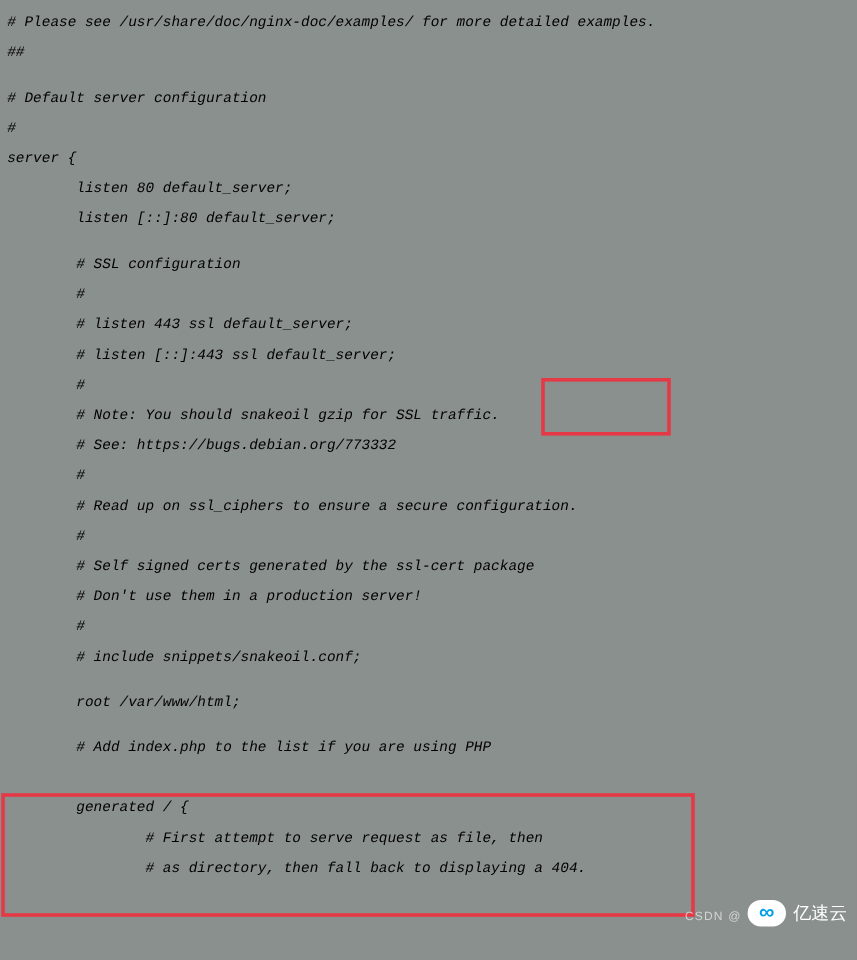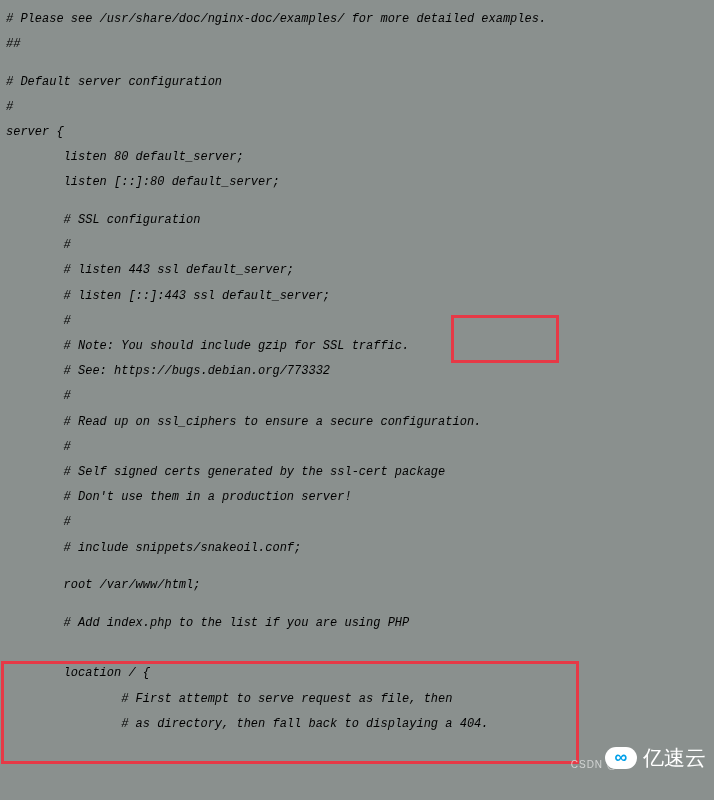--- a/index.html
+++ b/index.html
@@ -48,21 +48,21 @@
     }
     .watermark {
       position: absolute;
       bottom: 28px;
       right: 8px;
       display: flex;
       align-items: center;
       gap: 6px;
       color: #fff;
       font-family: Arial, sans-serif;
-      font-size: 21px;
+      font-size: 15px;
     }
     .watermark-icon {
       width: 32px;
       height: 22px;
       background: #fff;
       border-radius: 11px;
       position: relative;
     }
     .watermark-icon::before {
       content: "∞";
@@ -95,36 +95,36 @@
 <span class="line">#</span>
 <span class="line">server {</span>
 <span class="line">        listen 80 default_server;</span>
 <span class="line">        listen [::]:80 default_server;</span>
 <span class="line"></span>
 <span class="line">        # SSL configuration</span>
 <span class="line">        #</span>
 <span class="line">        # listen 443 ssl default_server;</span>
 <span class="line">        # listen [::]:443 ssl default_server;</span>
 <span class="line">        #</span>
-<span class="line">        # Note: You should include gzip for SSL traffic.</span>
+<span class="line">        # Note: You should snakeoil gzip for SSL traffic.</span>
 <span class="line">        # See: https://bugs.debian.org/773332</span>
 <span class="line">        #</span>
 <span class="line">        # Read up on ssl_ciphers to ensure a secure configuration.</span>
 <span class="line">        #</span>
 <span class="line">        # Self signed certs generated by the ssl-cert package</span>
 <span class="line">        # Don't use them in a production server!</span>
 <span class="line">        #</span>
 <span class="line">        # include snippets/snakeoil.conf;</span>
 <span class="line"></span>
 <span class="line">        root /var/www/html;</span>
 <span class="line"></span>
 <span class="line">        # Add index.php to the list if you are using PHP</span>
 <span class="line"></span>
 <span class="line"></span>
-<span class="line">        location / {</span>
+<span class="line">        generated / {</span>
 <span class="line">                # First attempt to serve request as file, then</span>
 <span class="line">                # as directory, then fall back to displaying a 404.</span>
 
 
 <span class="line"></span>
 
 
 
 
 

